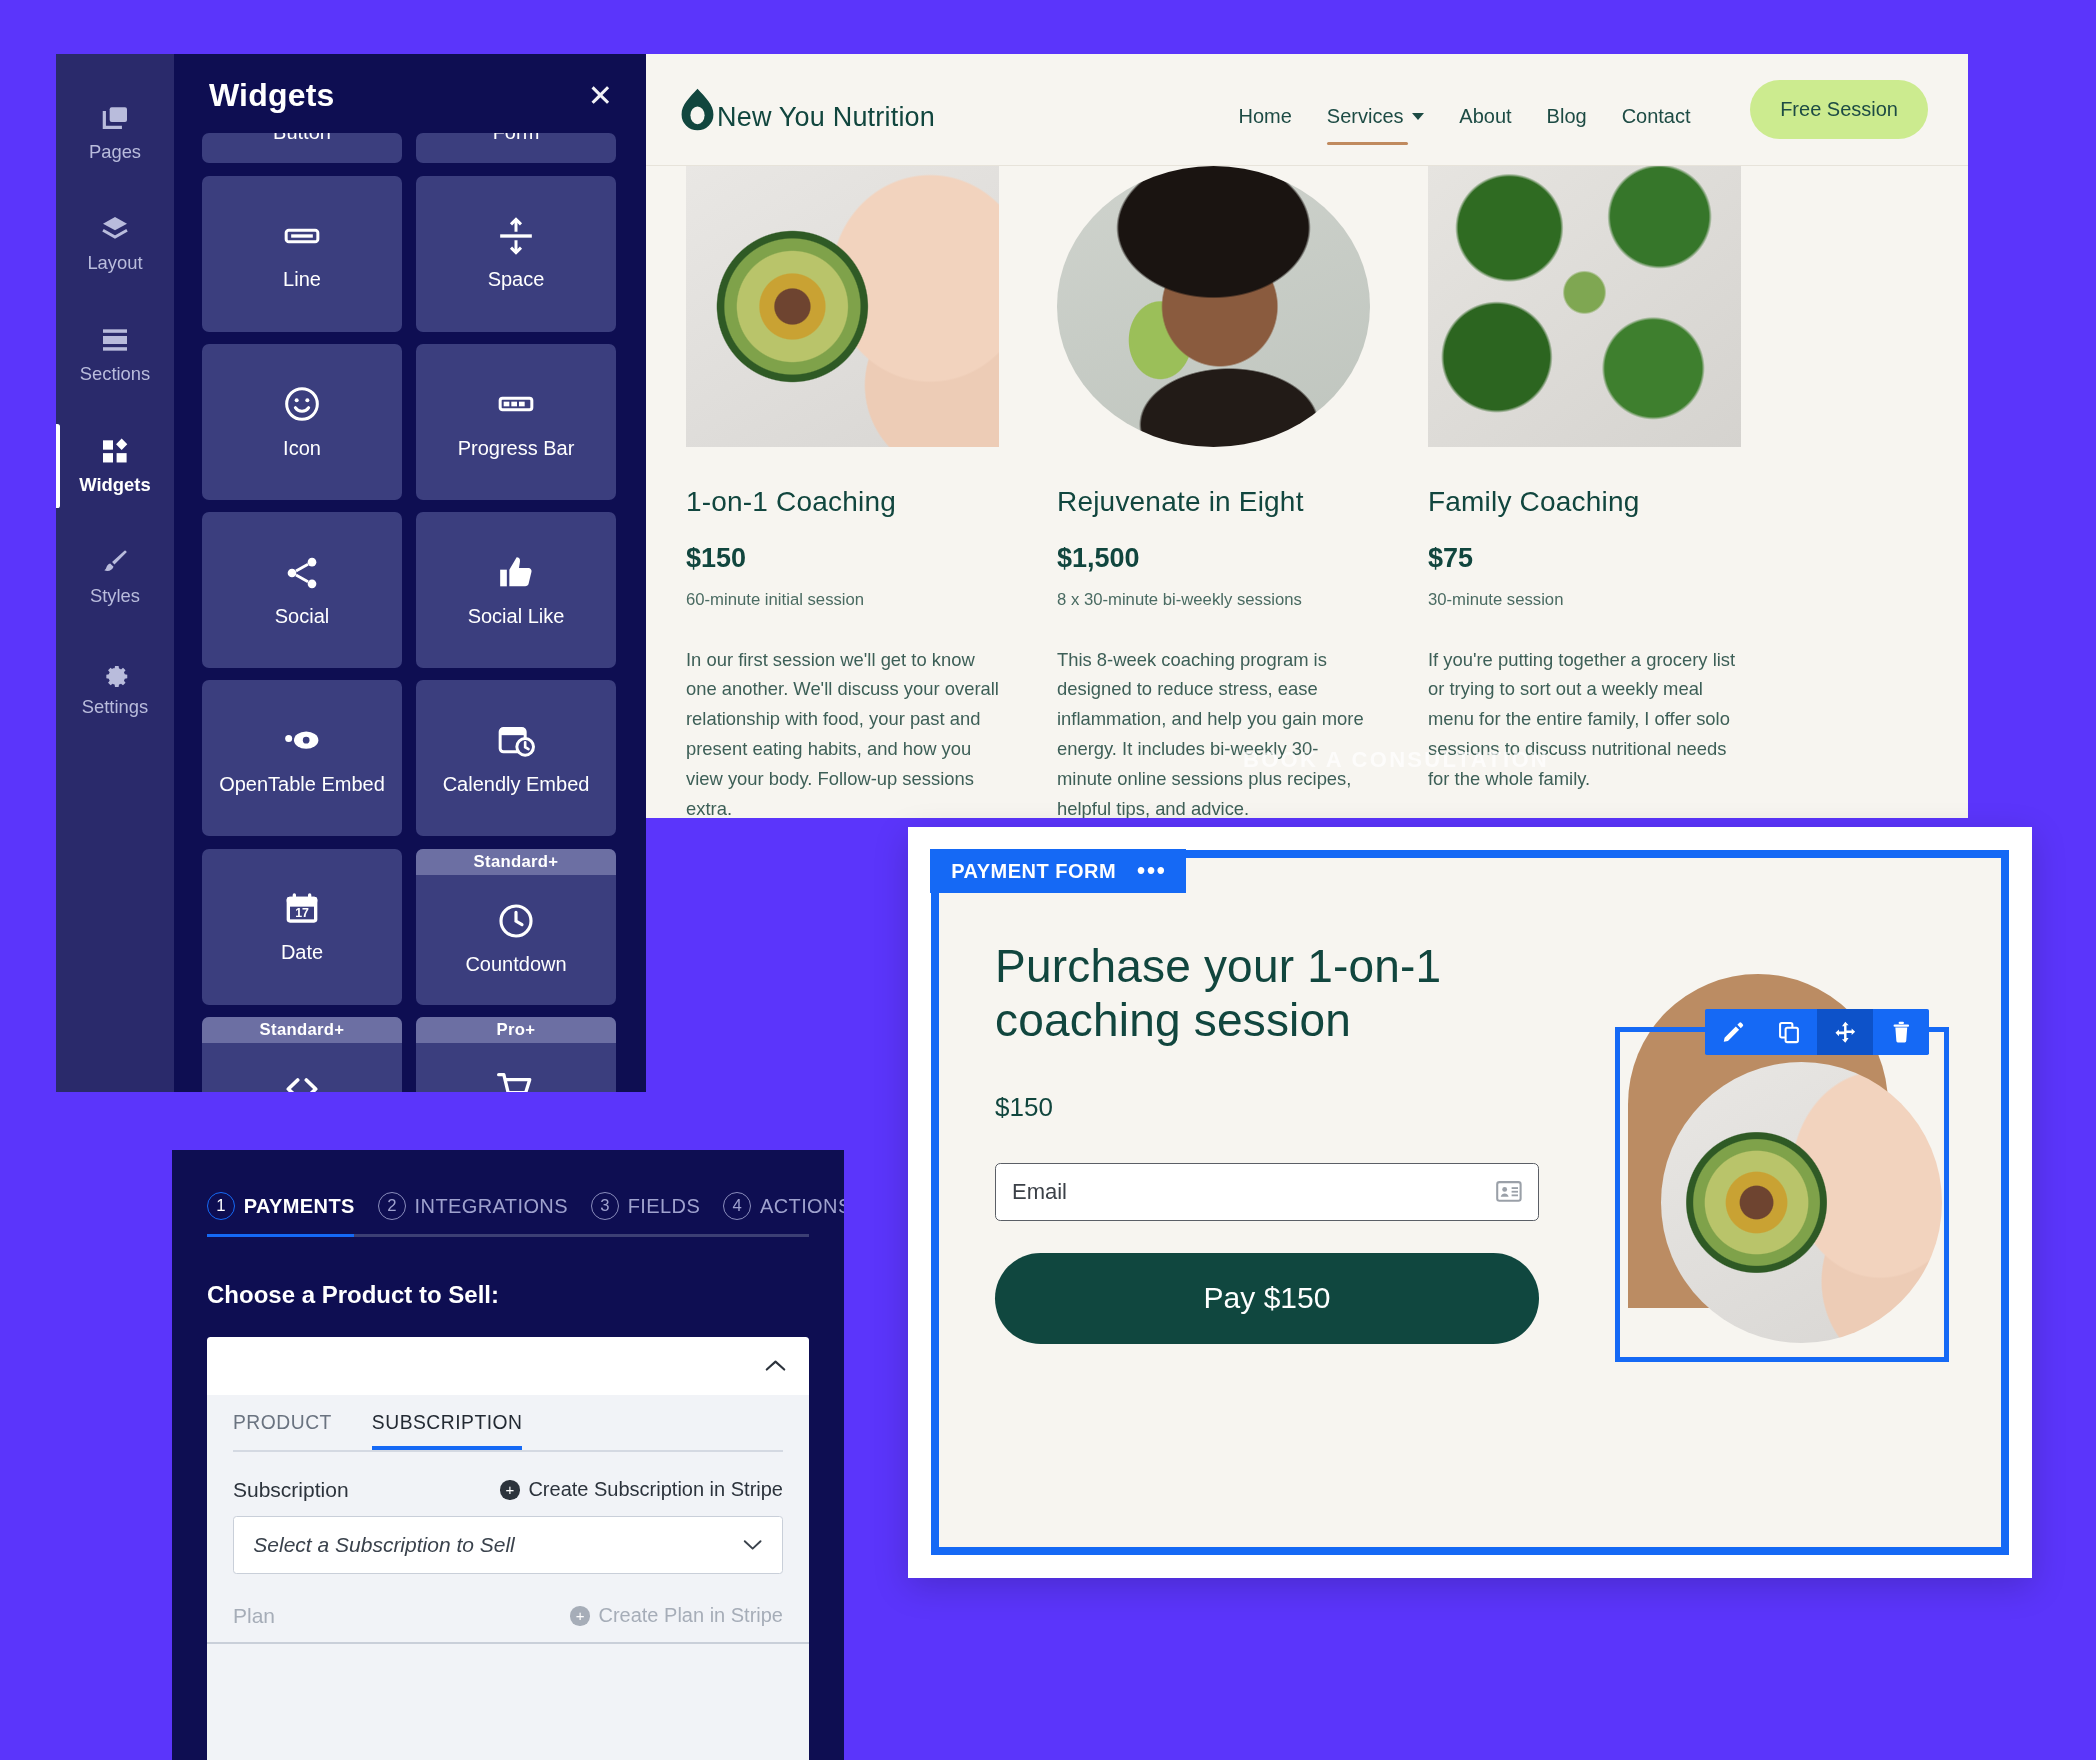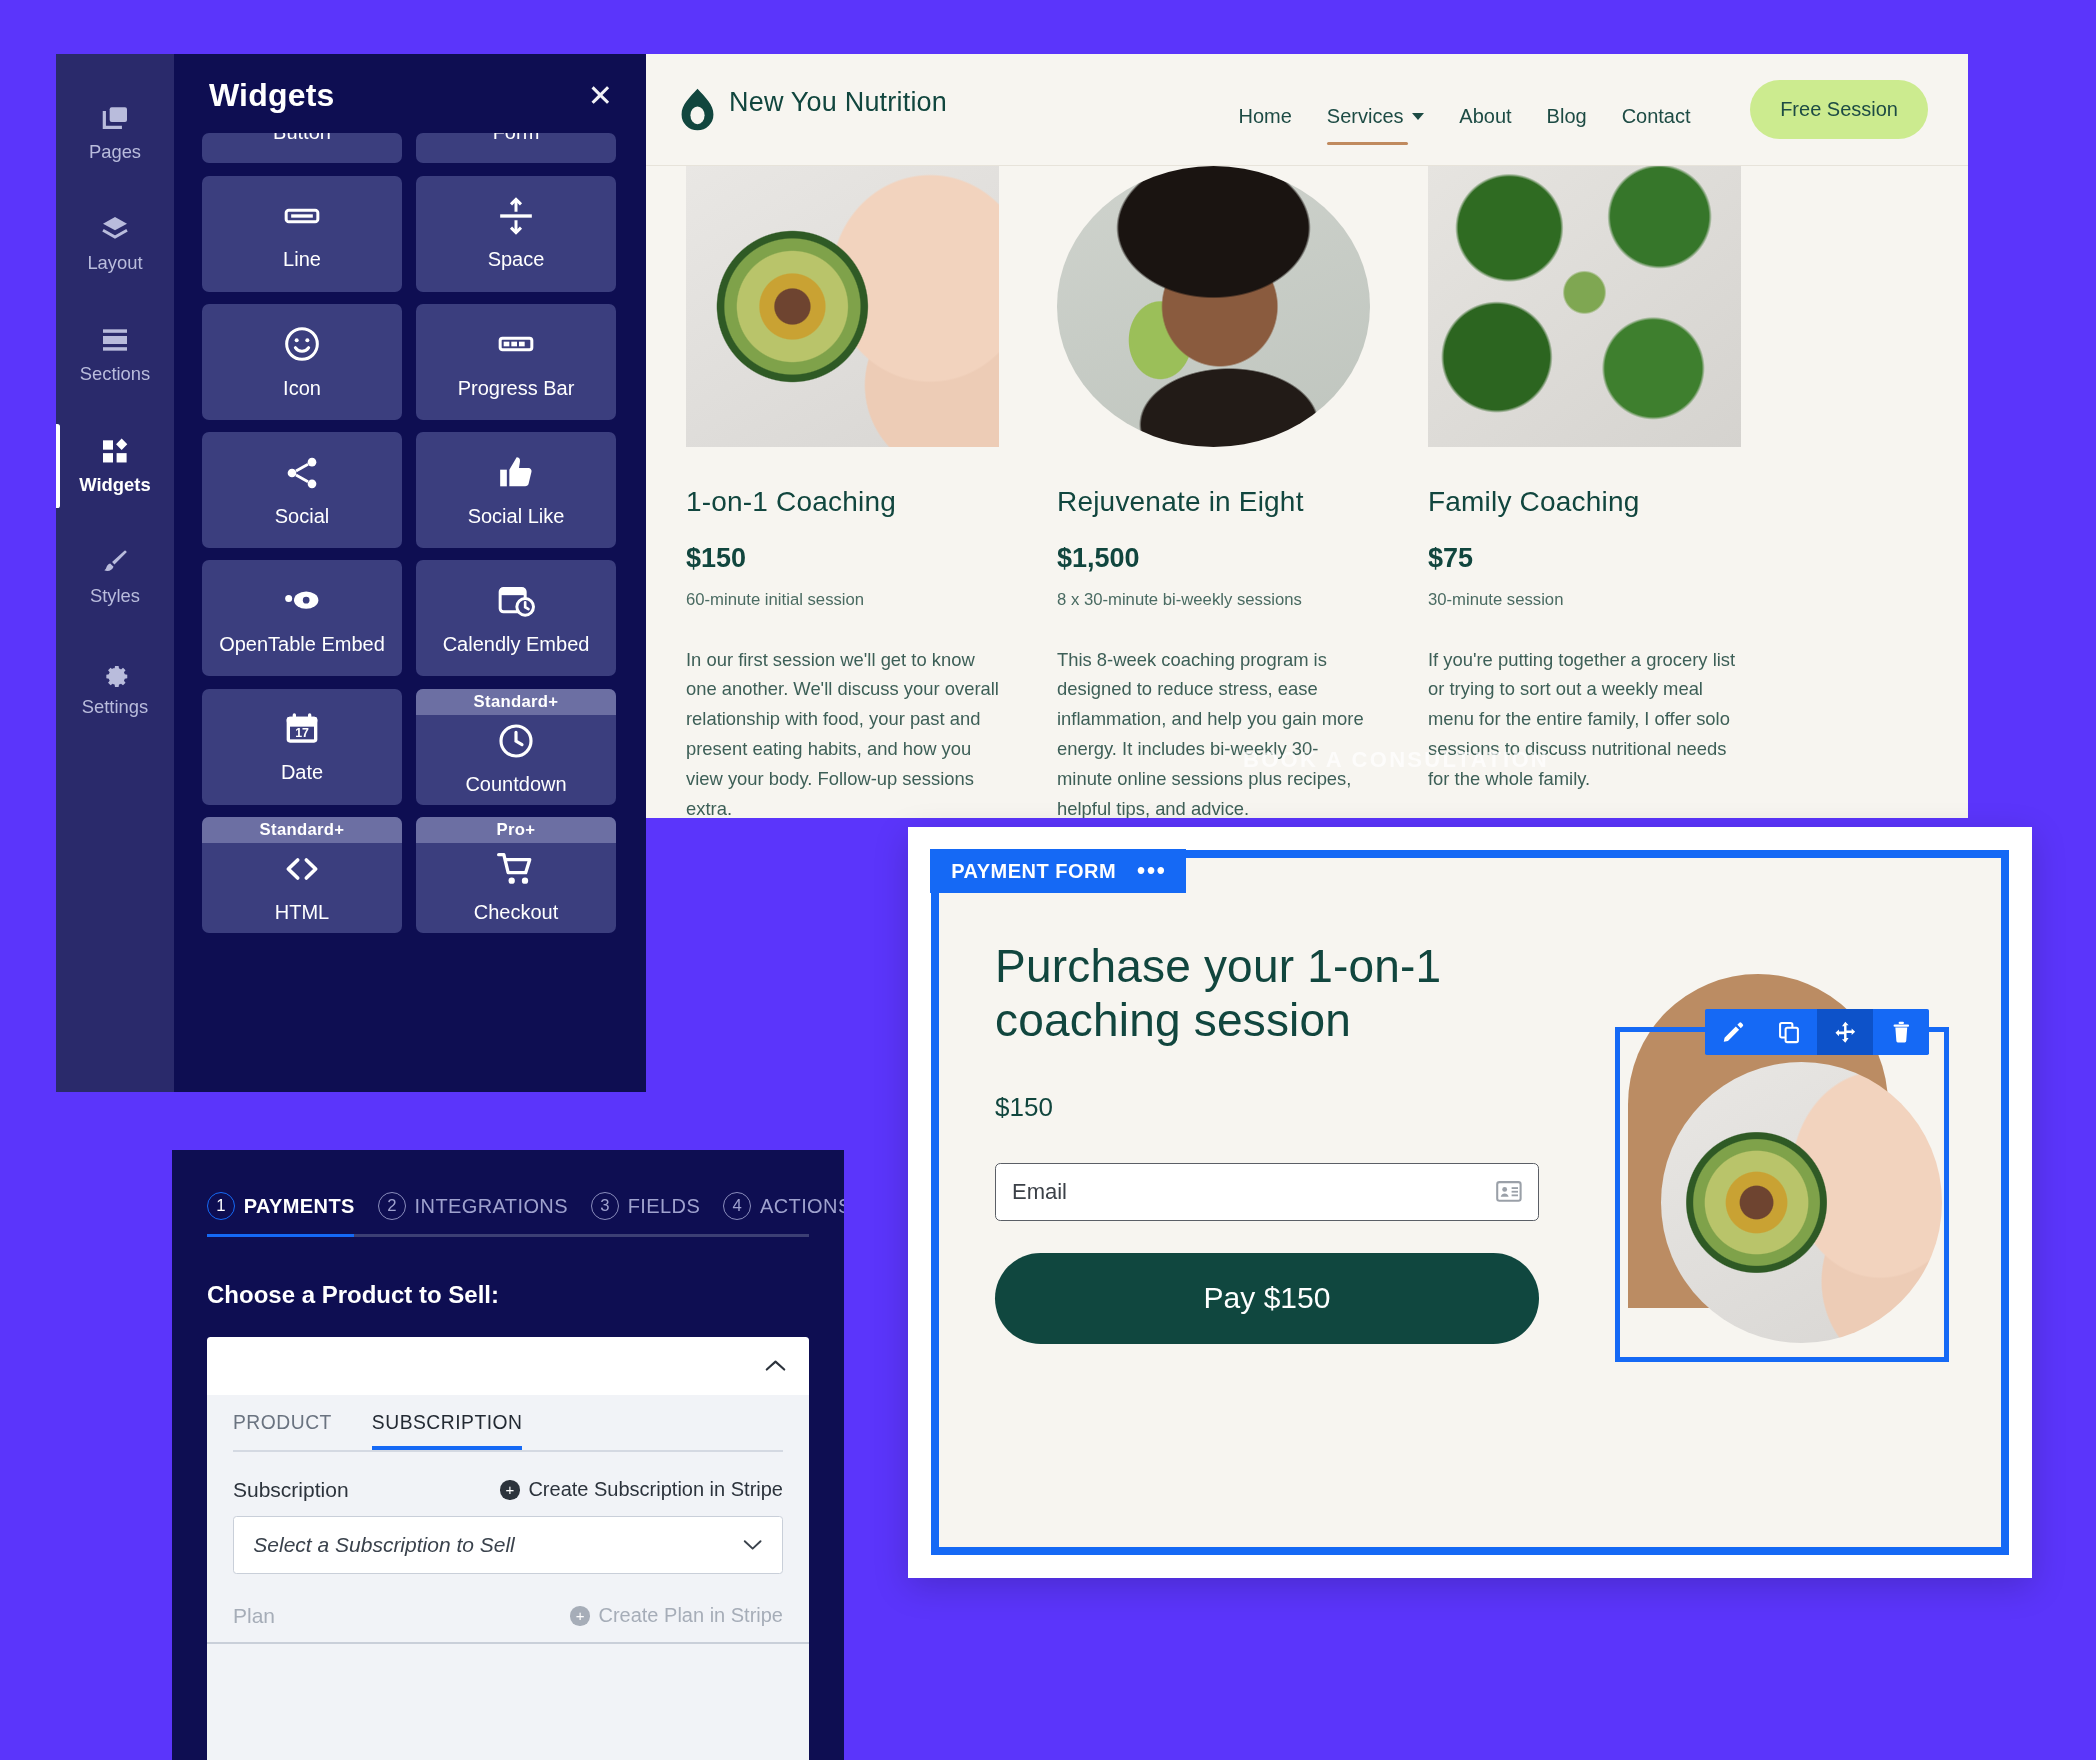--- a/index.html
+++ b/index.html
@@ -56,21 +56,21 @@
     padding: 0 30px 0 28px;
     display: grid;
     grid-template-columns: 1fr 1fr;
     gap: 12.3px 14px;
     overflow: hidden;
     align-content: start;
   }
   .wcard {
     background: #3B3E7E;
     border-radius: 7px;
-    height: 116px;
+    height: 156px;
     display: flex; flex-direction: column; align-items: center; justify-content: center;
     gap: 12.3px;
     color: #fff;
     font-size: 20px;
     cursor: pointer;
     position: relative;
     overflow: hidden;
   }
   .wcard.clipped { height: 30px; justify-content: flex-start; }
   .wcard.clipped .wlabel { margin-top: -12.3px; }
@@ -94,21 +94,21 @@
     background: #F7F5F0;
     overflow: hidden;
   }
   .site-header {
     height: 112px;
     background: #F7F5F0;
     display: flex; align-items: center;
     padding: 0 40px 0 32px;
     border-bottom: 0.9px solid #E7E3DA;
   }
-  .brand { display: flex; align-items: flex-start; gap: 12px; }
+  .brand { display: flex; align-items: flex-end; gap: 0; }
   .brand-mark { width: 39px; height: 46px; }
   .brand-mark svg { width: 100%; height: 100%; display: block; }
   .brand-name { font-size: 27px; color: #11463E; letter-spacing: 0.2px; }
   .site-nav { margin-left: auto; display: flex; align-items: center; gap: 35px; }
   .nav-link {
     font-size: 20px; color: #1D4B44; cursor: pointer; position: relative;
     display: flex; align-items: center; gap: 8.8px; padding-bottom: 3.5px; margin-top: 17px;
   }
   .nav-link.active::after {
     content: ""; position: absolute; left: 0; right: 16px; bottom: -14px;

